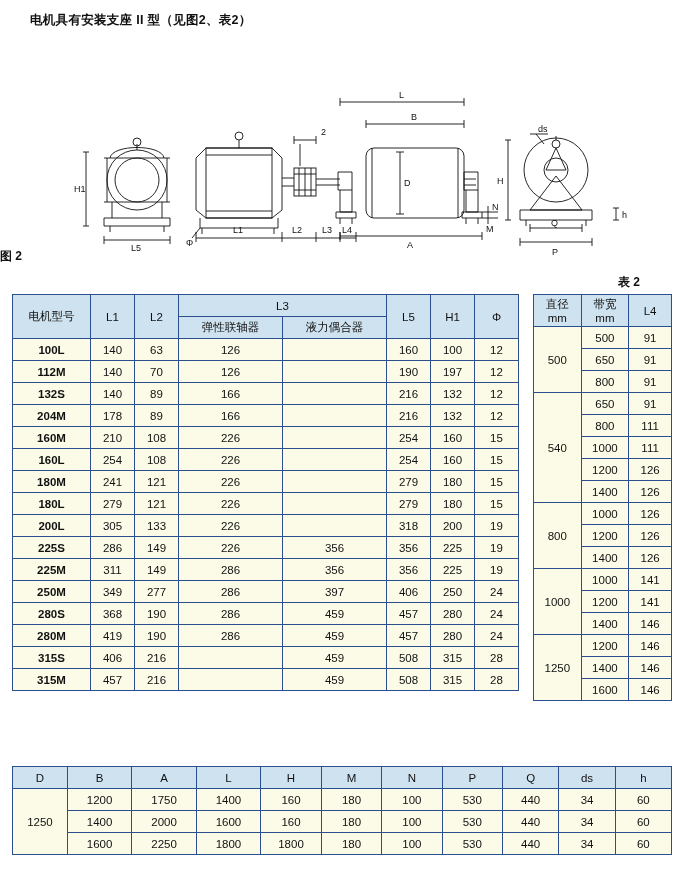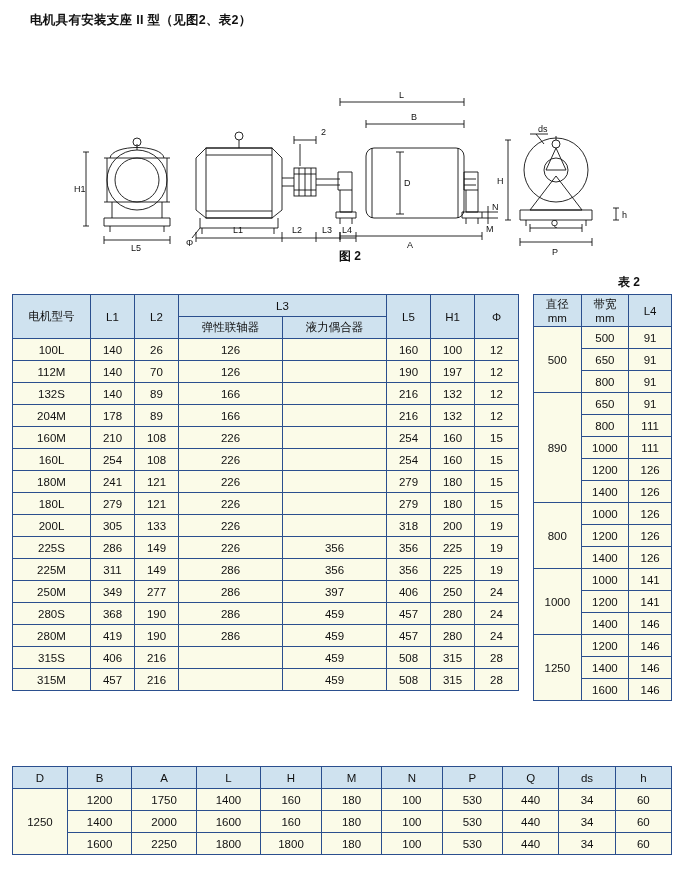--- a/index.html
+++ b/index.html
@@ -25,21 +25,20 @@
 
   .figure-area {
     position: absolute;
     left: 0; top: 40px;
     width: 700px; height: 215px;
   }
   .fig-caption {
     position: absolute;
     left: 0; top: 248px;
     width: 700px;
-    text-align: center;
     font-size: 12px;
     font-weight: bold;
   }
   .table-caption {
     position: absolute;
     right: 32px; top: 274px;
     font-size: 12px;
     font-weight: bold;
   }
 
@@ -59,21 +58,21 @@
     height: 22px;
     font-weight: normal;
   }
   .hdr {
     background: #cfe2ef;
     font-weight: bold;
   }
   .body-cell {
     background: #fbfbe8;
   }
-  .body-cell.lbl { font-weight: normal; }
+  .body-cell.lbl { font-weight: bold; }
 
   .main-wrap {
     position: absolute;
     left: 12px; top: 294px;
   }
   .side-wrap {
     position: absolute;
     left: 517px; top: 294px; margin-left: 16px;
   }
   .bottom-wrap {
@@ -245,21 +244,21 @@
         </tr>
         <tr>
           <th class="hdr">弹性联轴器</th>
           <th class="hdr">液力偶合器</th>
         </tr>
       </thead>
       <tbody id="main-body">
           <tr>
             <td class="body-cell lbl">100L</td>
             <td class="body-cell">140</td>
-            <td class="body-cell">26</td>
+            <td class="body-cell">63</td>
             <td class="body-cell">126</td>
             <td class="body-cell"></td>
             <td class="body-cell">160</td>
             <td class="body-cell">100</td>
             <td class="body-cell">12</td>
           </tr>
           <tr>
             <td class="body-cell lbl">112M</td>
             <td class="body-cell">140</td>
             <td class="body-cell">70</td>
@@ -441,21 +440,21 @@
           </tr>
           <tr>
             <td class="body-cell">650</td>
             <td class="body-cell">91</td>
           </tr>
           <tr>
             <td class="body-cell">800</td>
             <td class="body-cell">91</td>
           </tr>
           <tr>
-            <td class="body-cell" rowspan="5">890</td>
+            <td class="body-cell" rowspan="5">540</td>
             <td class="body-cell">650</td>
             <td class="body-cell">91</td>
           </tr>
           <tr>
             <td class="body-cell">800</td>
             <td class="body-cell">111</td>
           </tr>
           <tr>
             <td class="body-cell">1000</td>
             <td class="body-cell">111</td>

